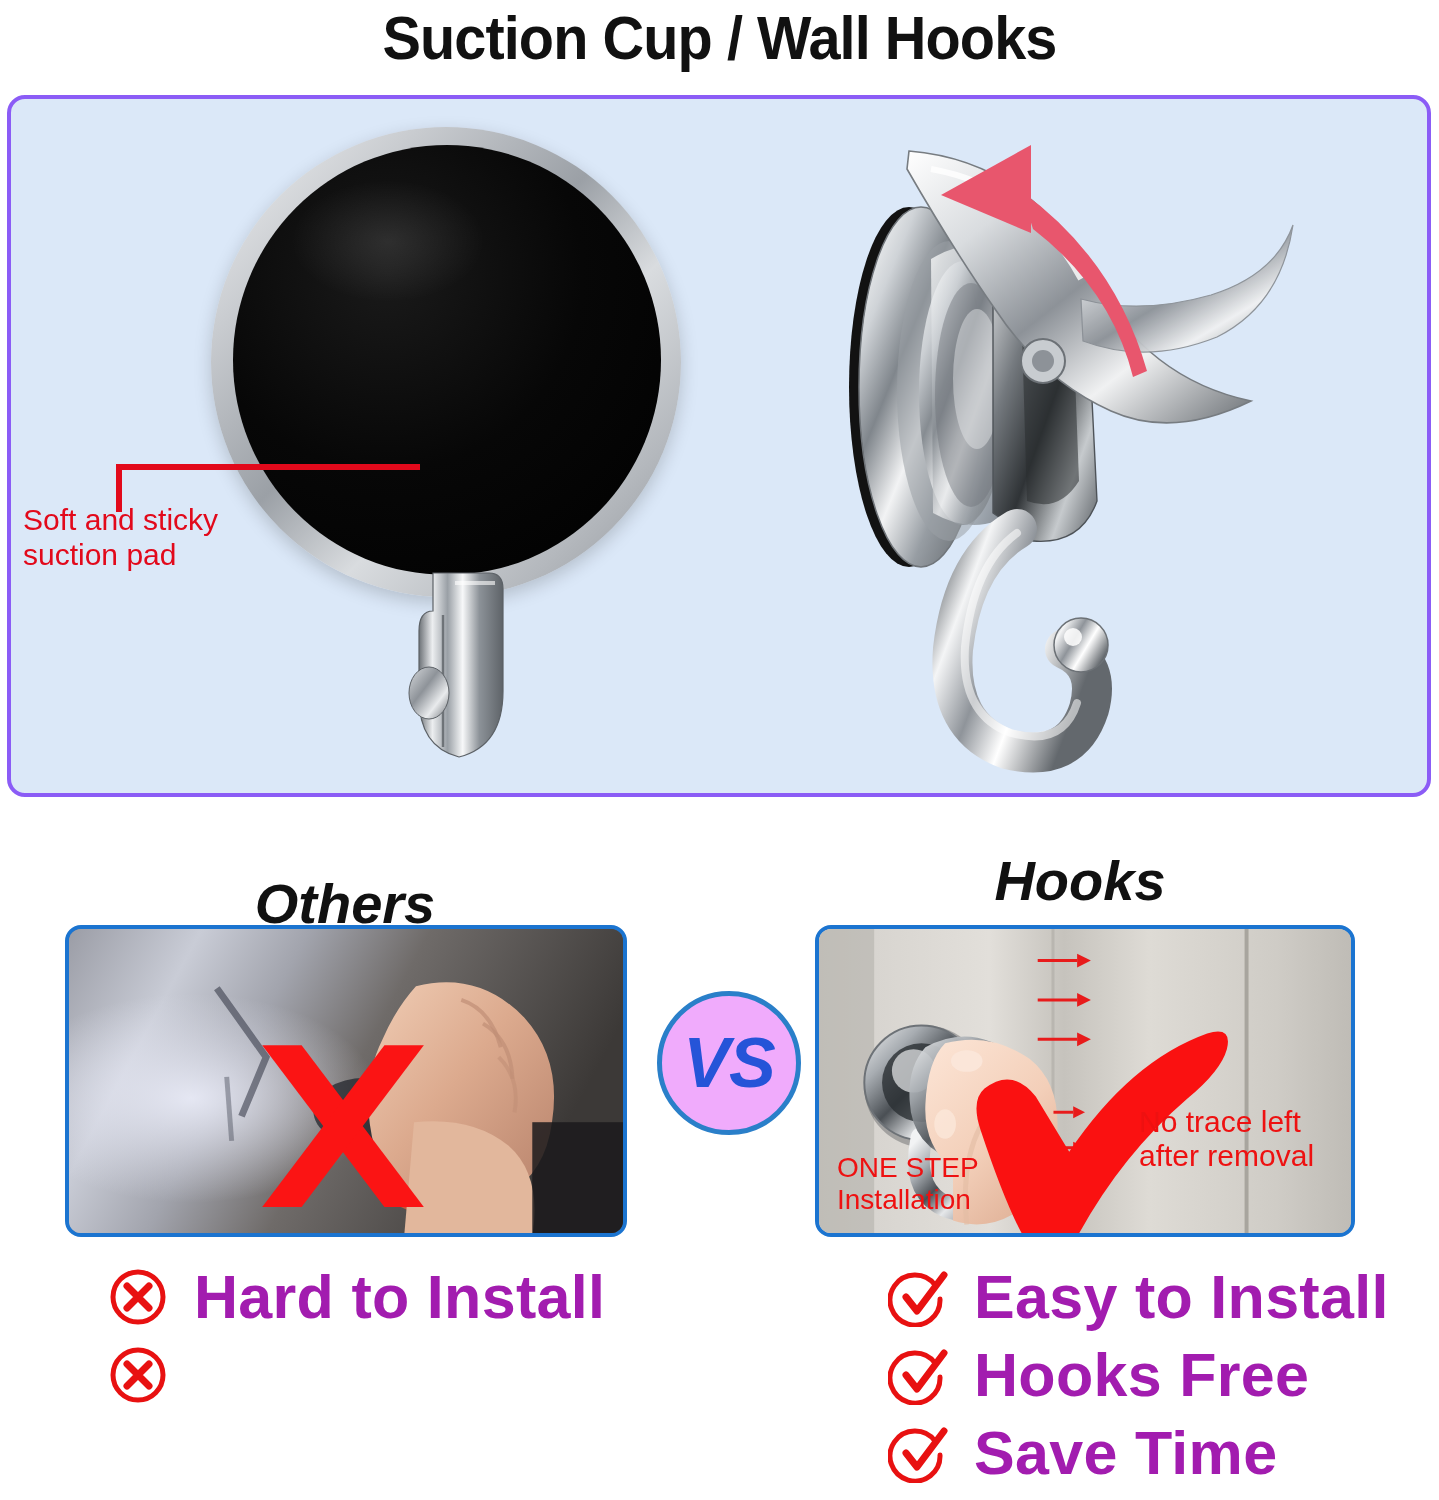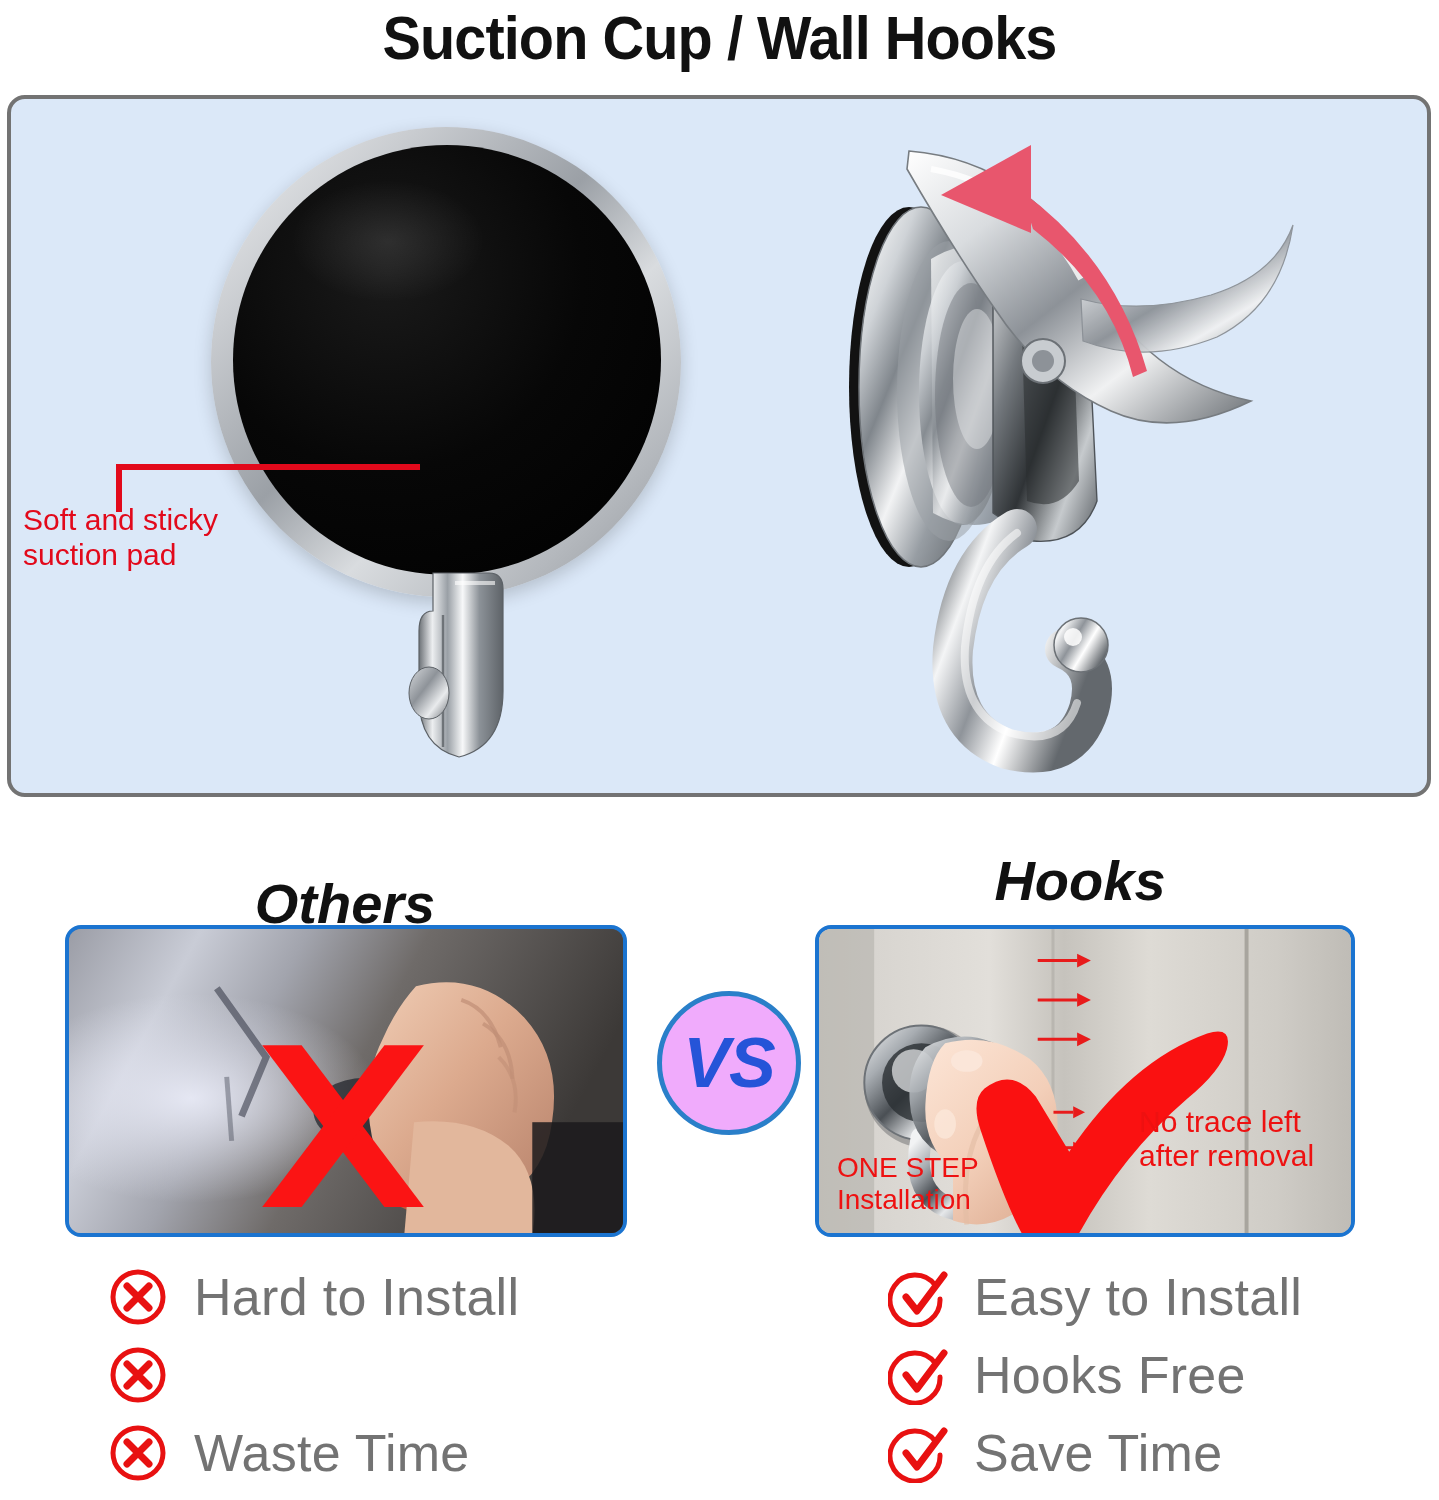--- a/index.html
+++ b/index.html
@@ -21,21 +21,21 @@
     transform:scaleX(0.93);
     transform-origin:center top;
     white-space:nowrap;
   }
 
   
   .hero{
     position:absolute; left:7px; top:95px;
     width:1424px; height:702px;
     background:#dbe8f8;
-    border:4px solid #737373;
+    border:4px solid #8b5cf6;
     border-radius:18px;
     overflow:hidden;
   }
 
   
   .pad-wrap{ position:absolute; left:200px; top:20px; width:500px; height:660px; }
   .pad-outer{
     position:absolute; left:0; top:8px; width:470px; height:470px;
     border-radius:50%;
     background:linear-gradient(135deg,#f3f4f5 0%,#c9ccd0 22%,#9ba0a6 45%,#d9dcdf 62%,#b4b8bd 82%,#8d9196 100%);
@@ -95,21 +95,21 @@
     font-size:70px; font-weight:700; font-style:italic; color:#2554d8;
     letter-spacing:-1px;
   }
 
   
   .flist{ position:absolute; top:1258px; width:620px; }
   .flist.left{ left:108px; }
   .flist.right{ left:888px; }
   .frow{ display:flex; align-items:center; height:78px; }
   .frow .ico{ width:60px; height:60px; flex:0 0 60px; margin-right:26px; }
-  .frow .lbl{ font-size:52px; color:#737373; white-space:nowrap; letter-spacing:.3px; }
+  .frow .lbl{ font-size:61px; color:#a21caf; white-space:nowrap; letter-spacing:.3px;font-weight:bold; }
 
   
   .ann{ position:absolute; color:#ee1111; font-weight:400; line-height:1.12; }
   .ann-onestep{ left:18px; bottom:18px; font-size:28px; }
   .ann-notrace{ left:320px; top:148px; font-size:30px; white-space:nowrap;margin-top:28px; }
 </style>
 </head>
 <body>
 
 <div class="title">Suction Cup / Wall Hooks</div>
@@ -353,27 +353,20 @@
       <path d="M19 19 L41 41 M41 19 L19 41" stroke="#e81111" stroke-width="7" stroke-linecap="round"></path>
     </svg>
     <span class="lbl">Hard to Install</span>
   </div>
   <div class="frow">
     <svg class="ico" viewBox="0 0 60 60">
       <circle cx="30" cy="30" r="25" fill="none" stroke="#e81111" stroke-width="5"></circle>
       <path d="M19 19 L41 41 M41 19 L19 41" stroke="#e81111" stroke-width="7" stroke-linecap="round"></path>
     </svg>
   </div>
-  <div class="frow">
-    <svg class="ico" viewBox="0 0 60 60">
-      <circle cx="30" cy="30" r="25" fill="none" stroke="#e81111" stroke-width="5"></circle>
-      <path d="M19 19 L41 41 M41 19 L19 41" stroke="#e81111" stroke-width="7" stroke-linecap="round"></path>
-    </svg>
-    <span class="lbl">Waste Time</span>
-  </div>
 </div>
 
 <div class="flist right">
   <div class="frow">
     <svg class="ico" viewBox="0 0 60 60">
       <path d="M47 18 A25 25 0 1 0 52 32" fill="none" stroke="#e81111" stroke-width="5" stroke-linecap="round"></path>
       <path d="M18 30 L29 44 L56 8" fill="none" stroke="#e81111" stroke-width="7" stroke-linecap="round" stroke-linejoin="round"></path>
     </svg>
     <span class="lbl">Easy to Install</span>
   </div>

